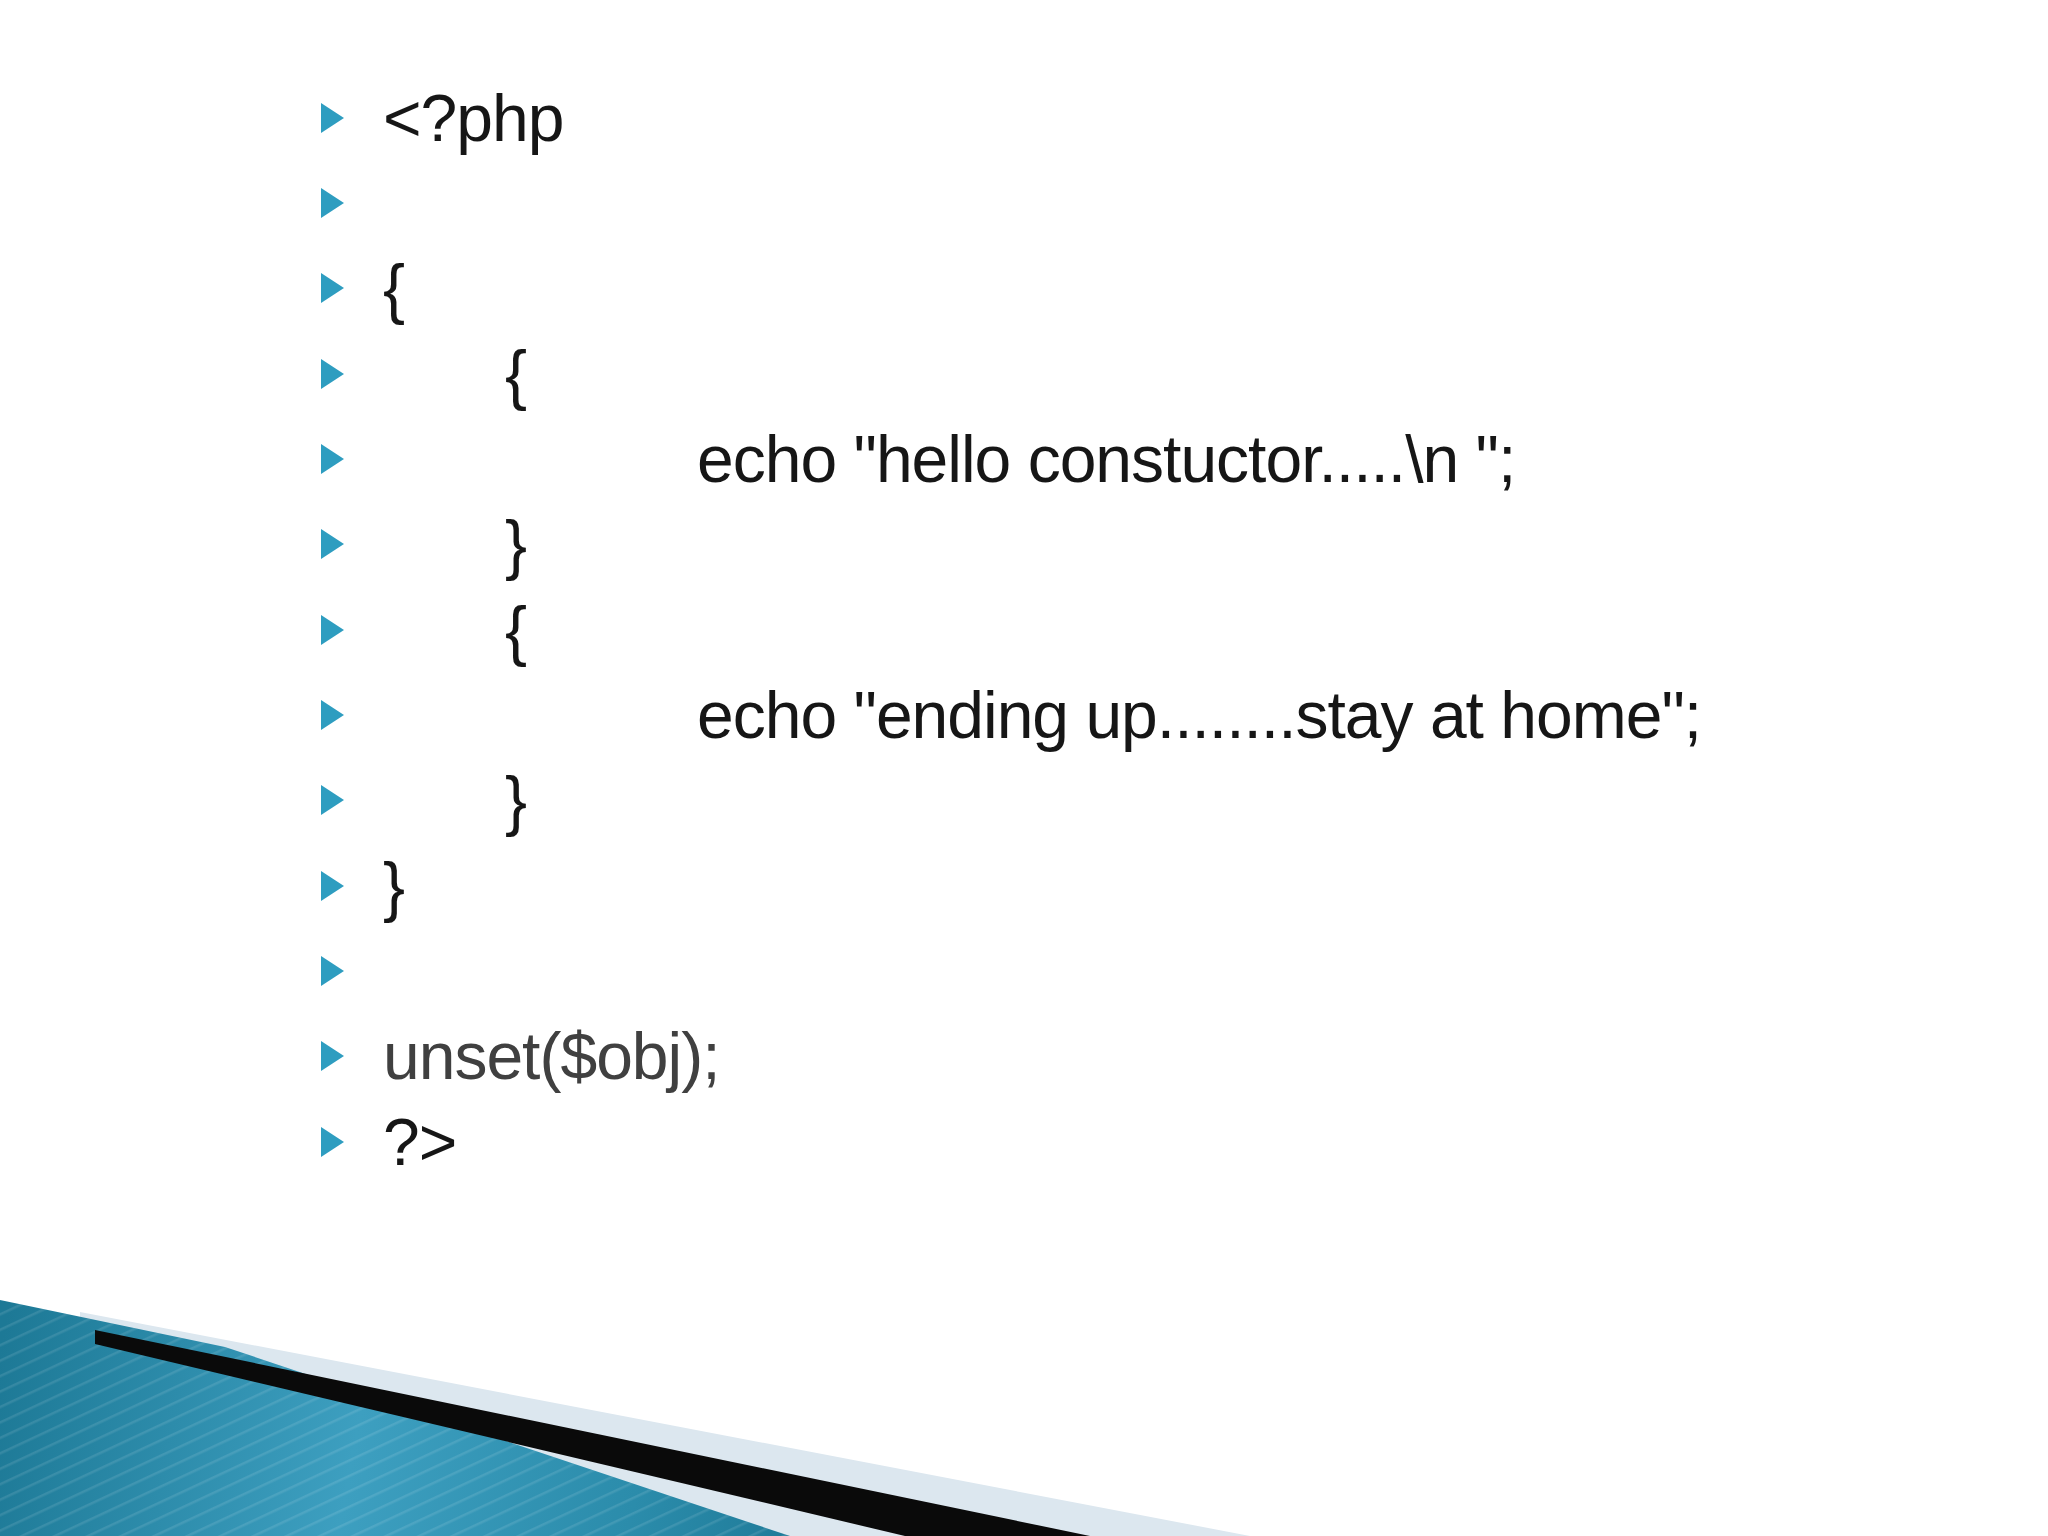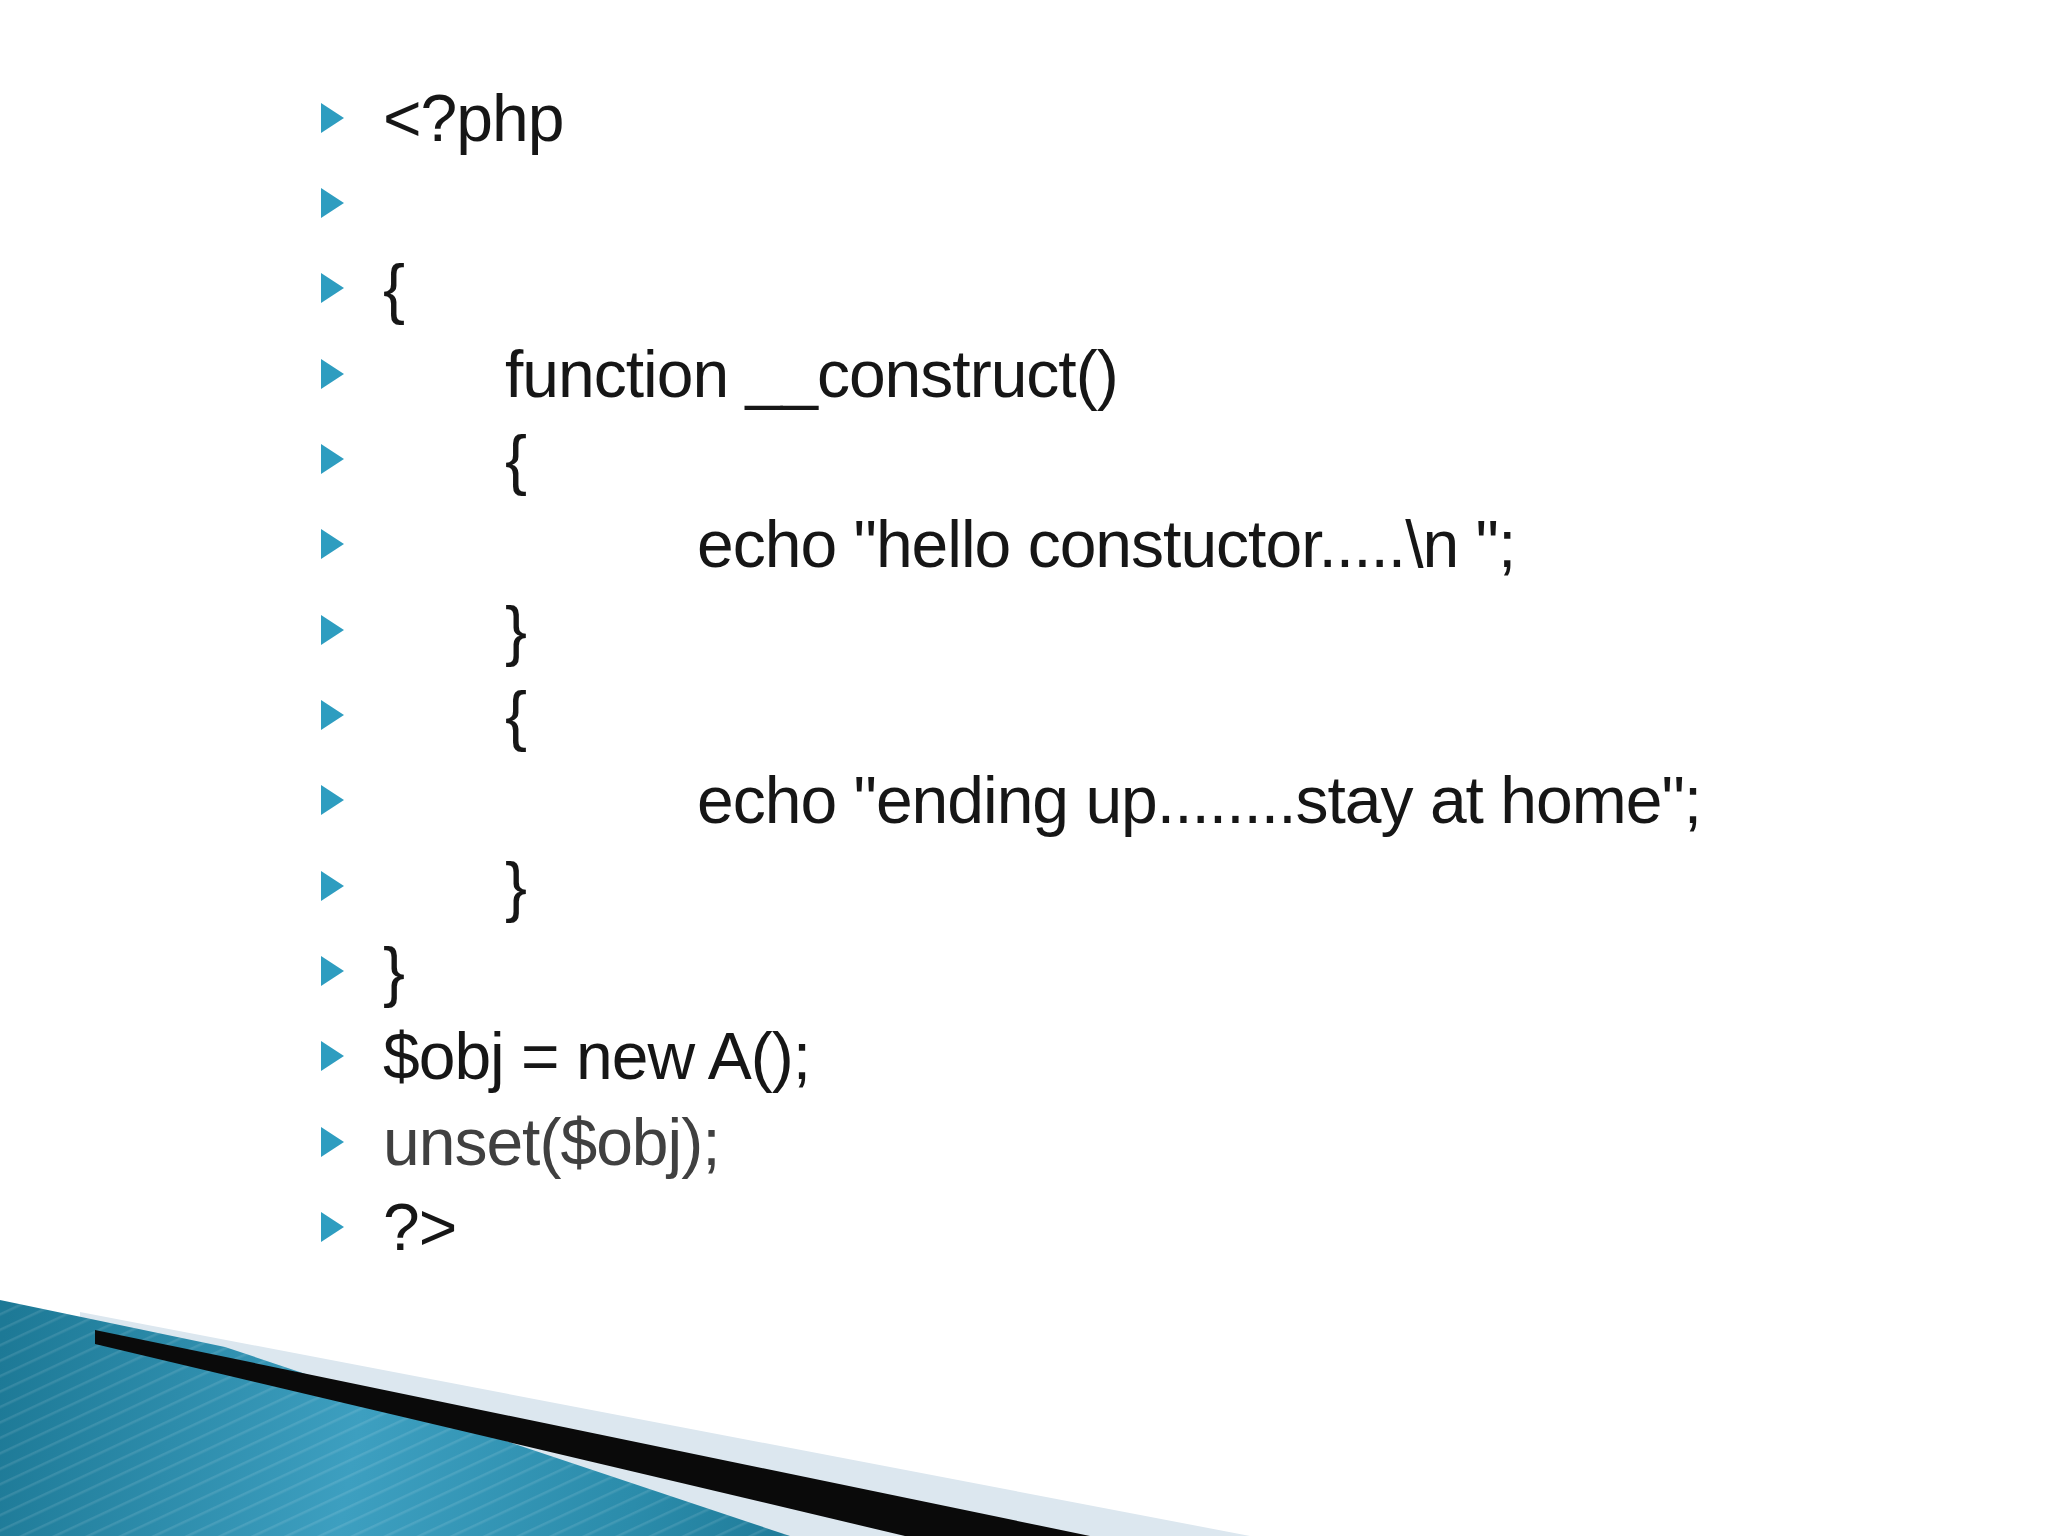--- a/index.html
+++ b/index.html
@@ -94,24 +94,20 @@
       </div>
       <div class="line">
         <span class="bullet" style="border-left-color: rgb(46, 157, 192);"></span>
       </div>
       <div class="line">
         <span class="bullet" style="border-left-color: rgb(46, 157, 192);"></span>
         <span class="text ind0" style="color: rgb(22, 22, 22);">{</span>
       </div>
       <div class="line">
         <span class="bullet" style="border-left-color: rgb(46, 157, 192);"></span>
-        <span class="text ind1" style="color: rgb(22, 22, 22);">function __construct()</span>
-      </div>
-      <div class="line">
-        <span class="bullet" style="border-left-color: rgb(46, 157, 192);"></span>
         <span class="text ind1" style="color: rgb(22, 22, 22);">{</span>
       </div>
       <div class="line">
         <span class="bullet" style="border-left-color: rgb(46, 157, 192);"></span>
         <span class="text ind2" style="color: rgb(22, 22, 22);">echo "hello constuctor.....\n ";</span>
       </div>
       <div class="line">
         <span class="bullet" style="border-left-color: rgb(46, 157, 192);"></span>
         <span class="text ind1" style="color: rgb(22, 22, 22);">}</span>
       </div>
@@ -126,21 +122,20 @@
       <div class="line">
         <span class="bullet" style="border-left-color: rgb(46, 157, 192);"></span>
         <span class="text ind1" style="color: rgb(22, 22, 22);">}</span>
       </div>
       <div class="line">
         <span class="bullet" style="border-left-color: rgb(46, 157, 192);"></span>
         <span class="text ind0" style="color: rgb(22, 22, 22);">}</span>
       </div>
       <div class="line">
         <span class="bullet" style="border-left-color: rgb(46, 157, 192);"></span>
-        <span class="text ind0" style="color: rgb(22, 22, 22);">$obj = new A();</span>
       </div>
       <div class="line">
         <span class="bullet" style="border-left-color: rgb(46, 157, 192);"></span>
         <span class="text ind0" style="color: #404040;">unset($obj);</span>
       </div>
       <div class="line">
         <span class="bullet" style="border-left-color: rgb(46, 157, 192);"></span>
         <span class="text ind0" style="color: rgb(22, 22, 22);">?&gt;</span>
       </div>
     </div>

